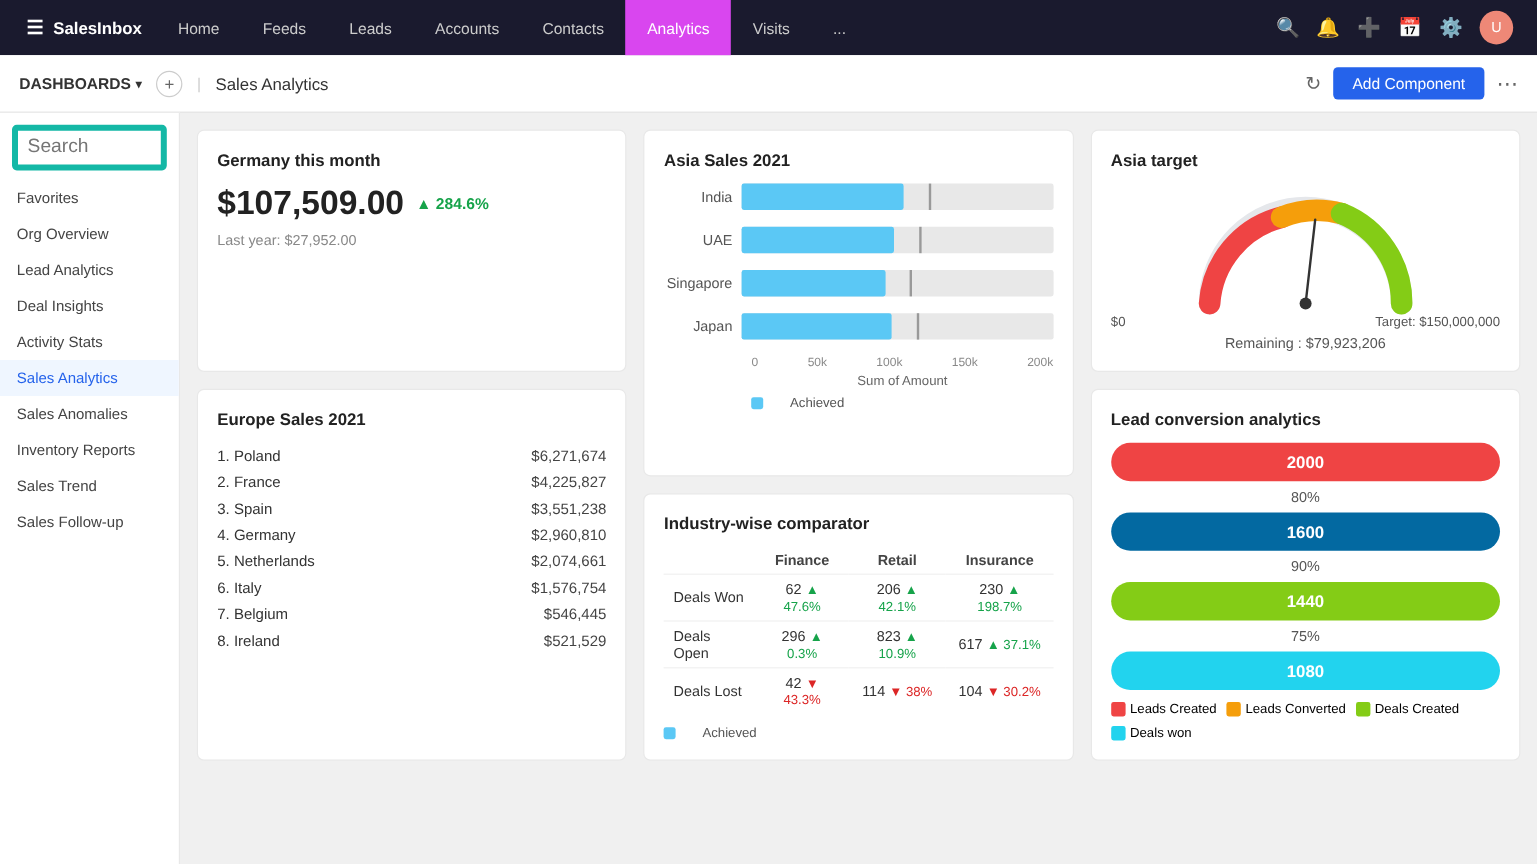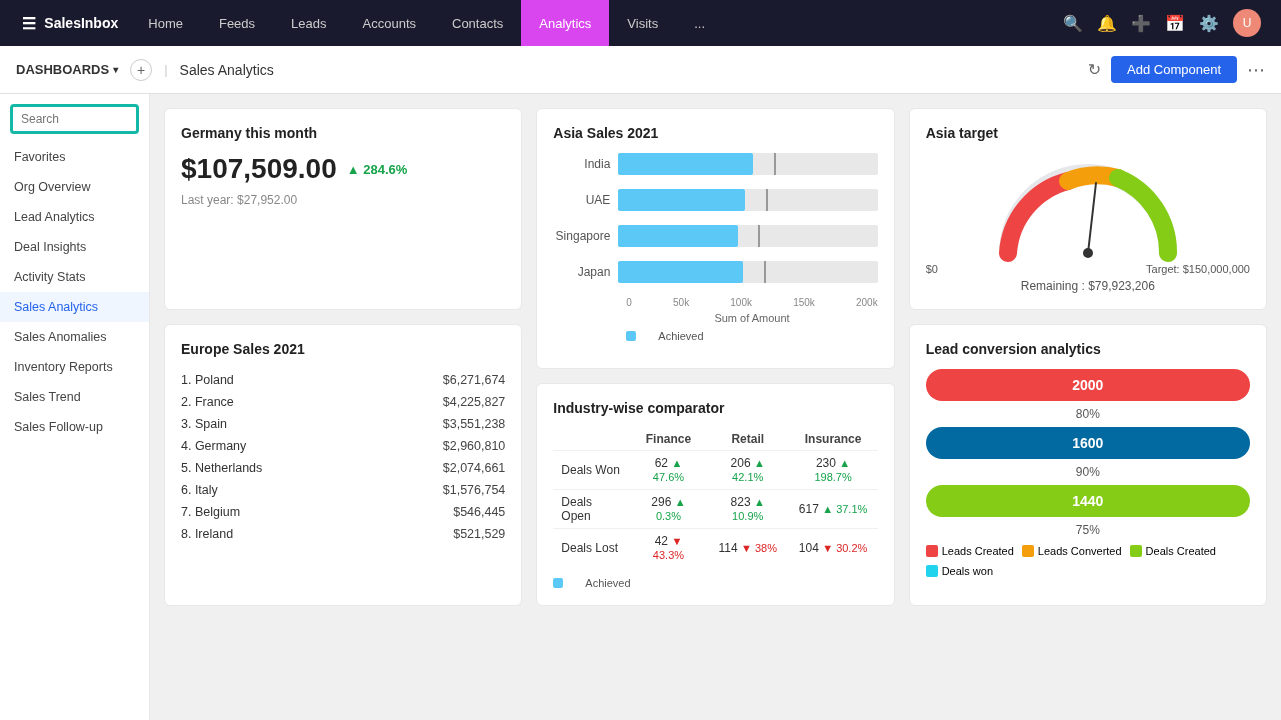--- a/index.html
+++ b/index.html
@@ -71,23 +71,23 @@
     .sidebar {
       width: 150px;
       background: #fff;
       border-right: 1px solid #e8e8e8;
       padding: 10px 0;
       flex-shrink: 0;
     }
     .sidebar-search {
       margin: 0 10px 8px;
       padding: 5px 8px;
-      border: 3px solid #14b8a6;
+      border: 5px solid #14b8a6;
       border-radius: 4px;
-      font-size: 12px;
+      font-size: 16px;
       color: #999;
       width: calc(100% - 20px);
     }
     .sidebar-item {
       padding: 8px 14px;
       font-size: 12.5px;
       color: #444;
       cursor: pointer;
     }
     .sidebar-item.active { color: #2563eb; background: #eff6ff; }
@@ -386,20 +386,23 @@
         <div class="lc-bar-row">
           <div class="lc-bar" style="background:#0369a1; width:100%;">1600</div>
         </div>
         <div class="lc-pct">90%</div>
 
         <div class="lc-bar-row">
           <div class="lc-bar" style="background:#84cc16; width:100%;">1440</div>
         </div>
         <div class="lc-pct">75%</div>
 
+        <div class="lc-bar-row">
+          <div class="lc-bar" style="background:#22d3ee; width:100%;">1080</div>
+        </div>
       </div>
       <div class="lc-legend">
         <div class="lc-legend-item">
           <div class="lc-legend-dot" style="background:#ef4444;"></div>
           <span>Leads Created</span>
         </div>
         <div class="lc-legend-item">
           <div class="lc-legend-dot" style="background:#f59e0b;"></div>
           <span>Leads Converted</span>
         </div>

